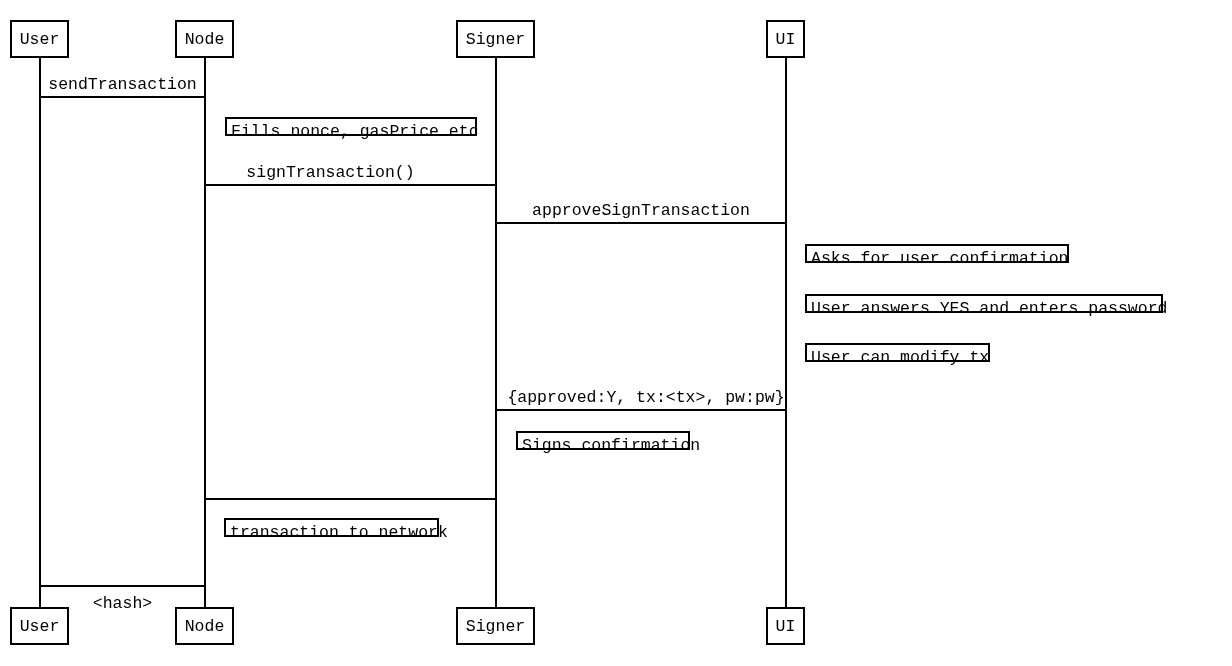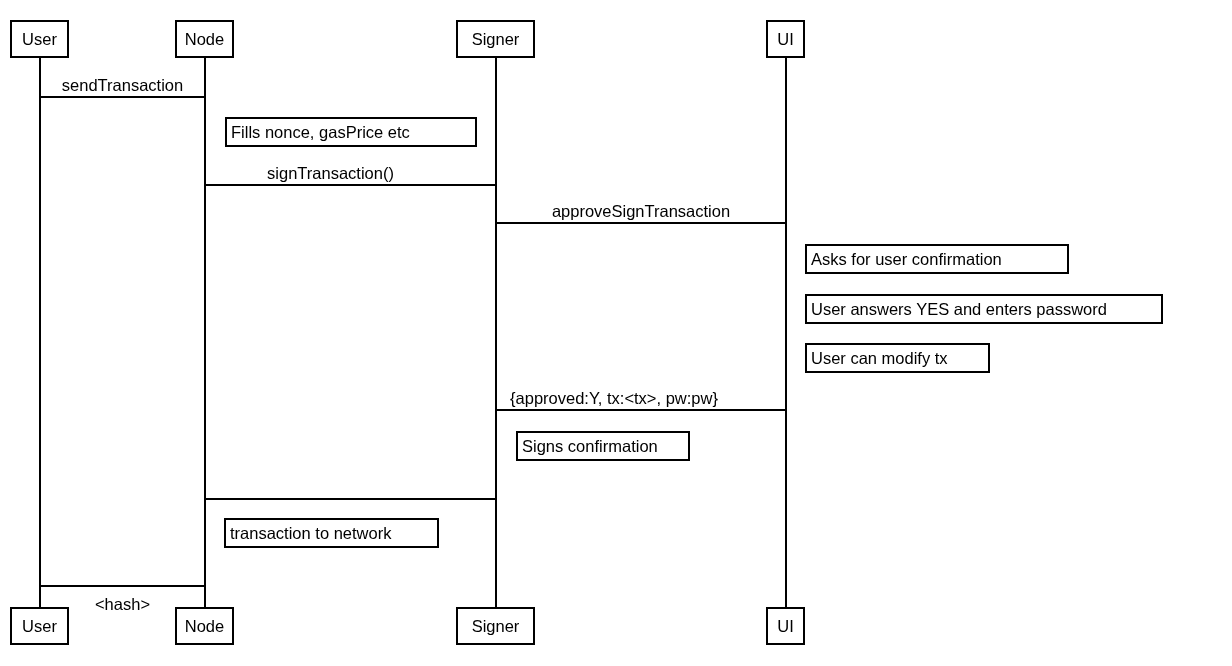--- a/index.html
+++ b/index.html
@@ -5,21 +5,21 @@
   html, body {
     margin: 0;
     padding: 0;
     background: #ffffff;
   }
   .diagram {
     position: relative;
     width: 1232px;
     height: 666px;
     background: #ffffff;
-    font-family: Liberation Sans, sans-serif;
+    font-family: Liberation Mono, monospace;
     font-size: 16.5px;
     color: #000000;
     overflow: hidden;
   }
   .diagram * { box-sizing: border-box; }
   .lifeline {
     position: absolute;
     top: 58px;
     width: 2px;
     height: 549px;
@@ -42,21 +42,21 @@
   }
   .msg-label {
     position: absolute;
     height: 20px;
     line-height: 20px;
     text-align: center;
     white-space: nowrap;
   }
   .note {
     position: absolute;
-    height: 30px;
+    height: 19px;
     border: 2px solid #000000;
     background: #ffffff;
     padding-left: 4px;
     line-height: 26px;
     white-space: nowrap;
     overflow: visible;
   }
 </style>
 </head>
 <body>
@@ -81,21 +81,21 @@
   <div class="msg-label" style="left:204px;top:163px;width:253px">signTransaction()</div>
   <div class="msg-line" style="left:204px;top:184px;width:293px"></div>
 
   <div class="msg-label" style="left:495px;top:201px;width:292px">approveSignTransaction</div>
   <div class="msg-line" style="left:495px;top:222px;width:292px"></div>
 
   <div class="note" style="left:805px;top:294px;width:358px">User answers YES and enters password</div>
   <div class="note" style="left:805px;top:244px;width:264px">Asks for user confirmation</div>
   <div class="note" style="left:805px;top:343px;width:185px">User can modify tx</div>
 
-  <div class="msg-label" style="left:472px;top:388px;width:284px">{approved:Y, tx:&lt;tx&gt;, pw:pw}</div>
+  <div class="msg-label" style="left:504px;top:388px;width:284px">{approved:Y, tx:&lt;tx&gt;, pw:pw}</div>
   <div class="msg-line" style="left:495px;top:409px;width:292px"></div>
 
   <div class="note" style="left:516px;top:431px;width:174px">Signs confirmation</div>
 
   <div class="msg-line" style="left:204px;top:498px;width:293px"></div>
 
   <div class="note" style="left:224px;top:518px;width:215px">transaction to network</div>
 
   <div class="msg-label" style="left:39px;top:594px;width:167px">&lt;hash&gt;</div>
   <div class="msg-line" style="left:39px;top:585px;width:167px"></div>

